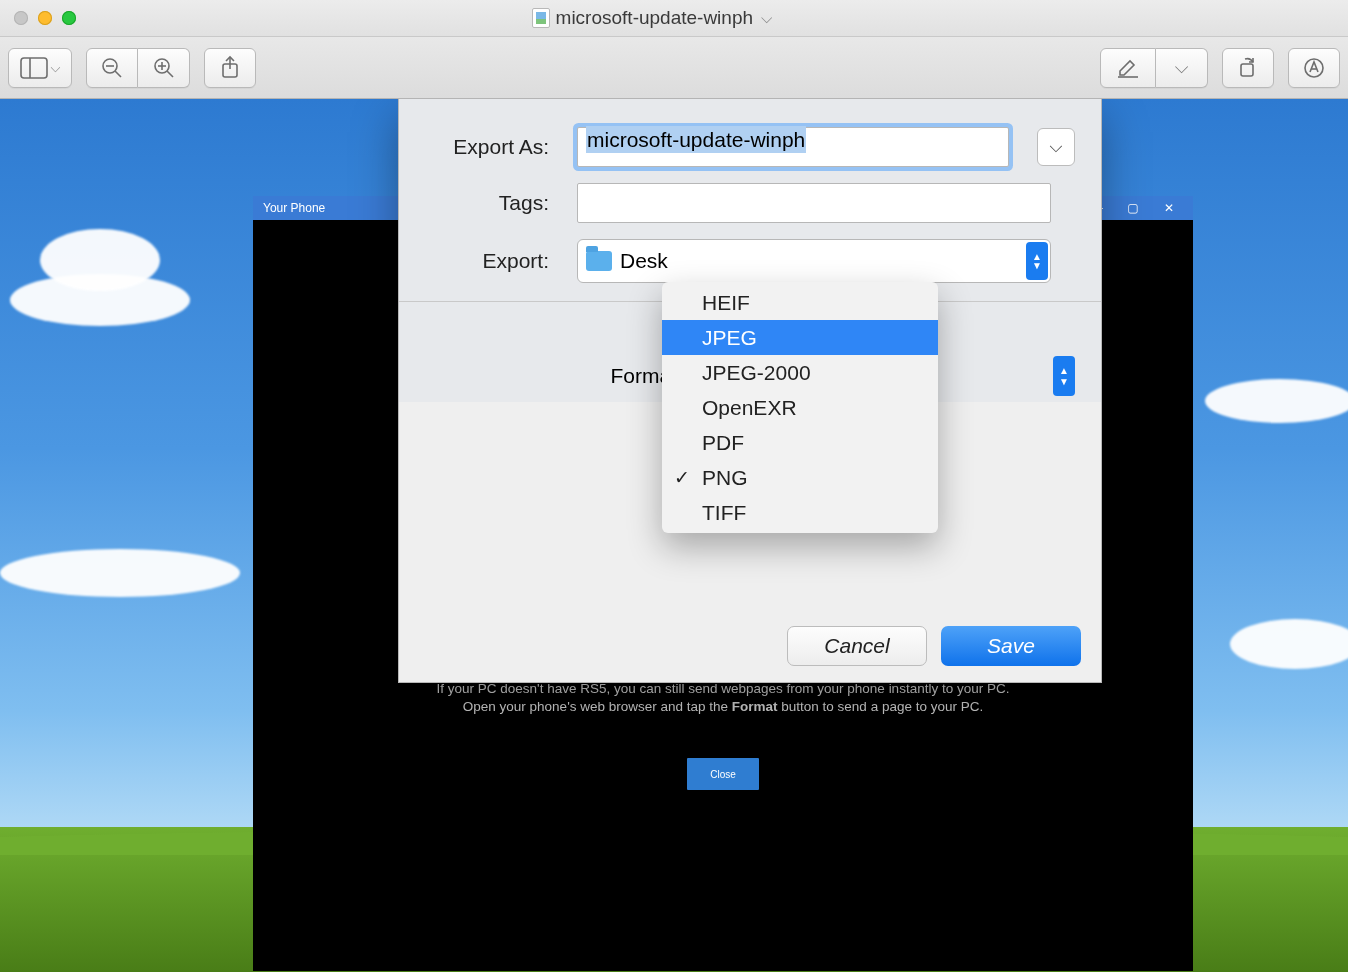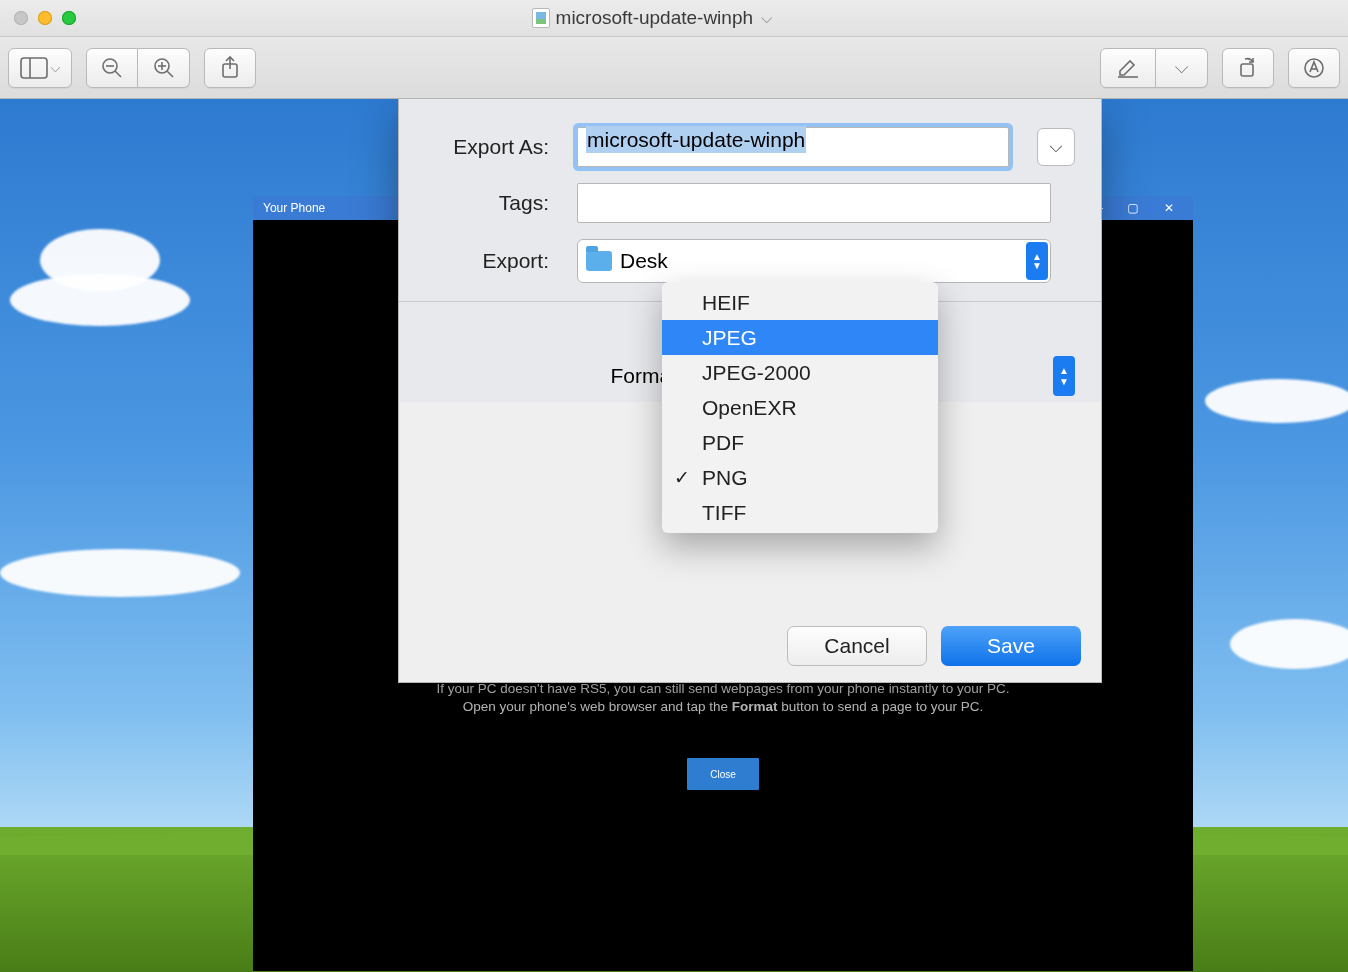--- a/index.html
+++ b/index.html
@@ -108,21 +108,21 @@
     background:#1a7cf0; border-radius:4px; display:flex; flex-direction:column;
     align-items:center; justify-content:center; color:#fff; font-size:10px; line-height:9px;
   }
   .hr { height:1px; background:#c9c9c9; margin: 2px -26px 0; }
   .sheet-mid { padding: 34px 26px 10px; }
   .mid-row { display:flex; align-items:center; gap:16px; }
   .mid-row label { width: 252px; text-align:right; font-size:21px; }
   .fmt-stepper { width:22px; height:40px; background:#1a7cf0; border-radius:4px; display:flex; flex-direction:column; align-items:center; justify-content:center; color:#fff; font-size:10px; }
   .fsize { display:flex; gap:16px; font-size:19px; color:#333; margin-top: 64px; justify-content:center; }
   .fsize .lbl { width:252px; text-align:right; }
-  .sheet-buttons { position:absolute; right:20px; bottom:16px; display:flex; gap:14px; }
+  .sheet-buttons { position:absolute; right:20px; bottom:16px; display:flex; gap:14px;font-style:italic; }
   .btn {
     height:40px; min-width:140px; border-radius:7px; font-size:21px;
     display:flex; align-items:center; justify-content:center;
     background:linear-gradient(#fdfdfd,#ededed); border:1px solid #bcbcbc; color:#222;
   }
   .btn.primary { background: linear-gradient(#4ea2f8,#0f72eb); border:none; color:#fff; }
 
   
   .menu {
     position: absolute; left: 662px; top: 183px; width: 276px;

